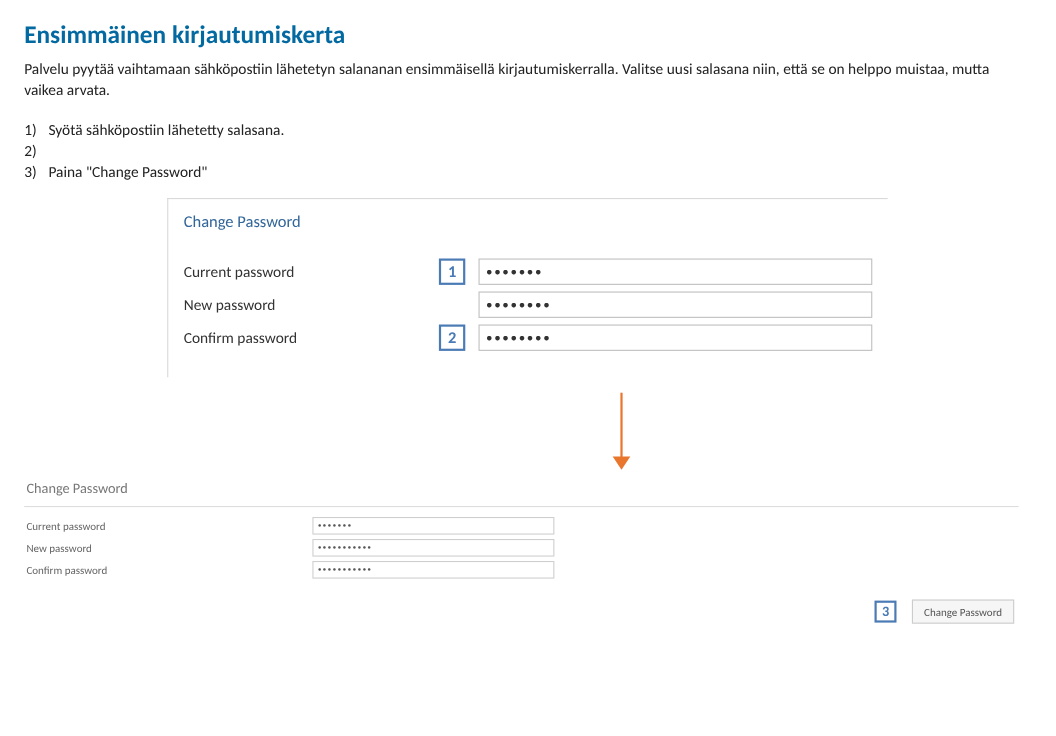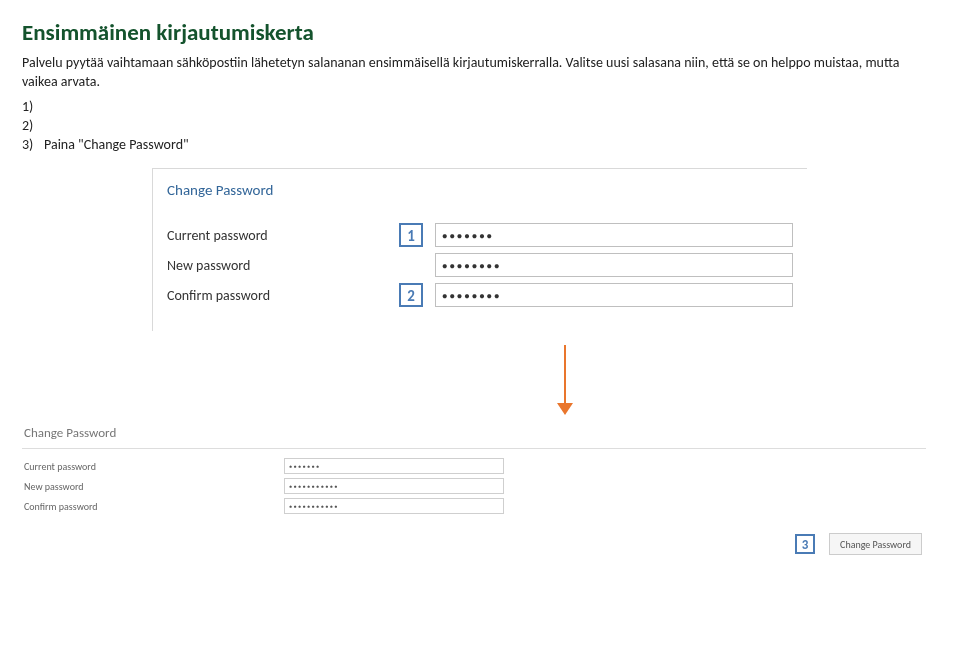--- a/index.html
+++ b/index.html
@@ -7,27 +7,27 @@
     padding: 18px 22px;
     font-family: Calibri, "Segoe UI", Arial, sans-serif;
     color: #222;
     width: 960px;
     box-sizing: border-box;
     background: #fff;
   }
   h1 {
     font-size: 23px;
     font-weight: 700;
-    color: #14532d;
+    color: #0369a1;
     margin: 0 0 8px 0;
   }
   .intro {
     font-size: 14px;
     line-height: 1.35;
-    margin-bottom: 6px;
+    margin-bottom: 18px;
   }
   .steps {
     font-size: 14px;
     line-height: 1.35;
   }
   .step-row {
     display: flex;
   }
   .step-num {
     width: 22px;
@@ -189,20 +189,21 @@
 </head>
 <body>
 
 <h1>Ensimmäinen kirjautumiskerta</h1>
 
 <div class="intro">Palvelu pyytää vaihtamaan sähköpostiin lähetetyn salananan ensimmäisellä kirjautumiskerralla. Valitse uusi salasana niin, että se on helppo muistaa, mutta vaikea arvata.</div>
 
 <div class="steps">
   <div class="step-row">
     <div class="step-num">1)</div>
+    <div>Syötä sähköpostiin lähetetty salasana.</div>
   </div>
   <div class="step-row">
     <div class="step-num">2)</div>
   </div>
   <div class="step-row">
     <div class="step-num">3)</div>
     <div>Paina "Change Password"</div>
   </div>
 </div>
 

